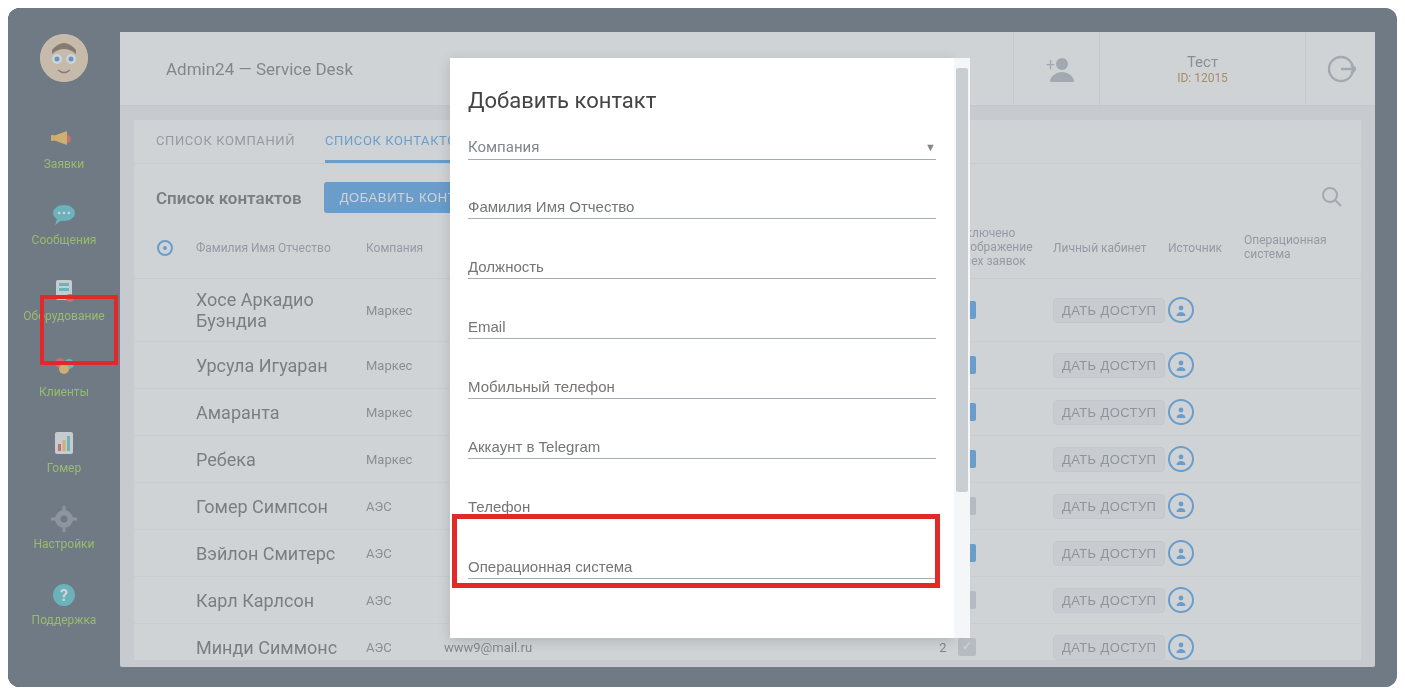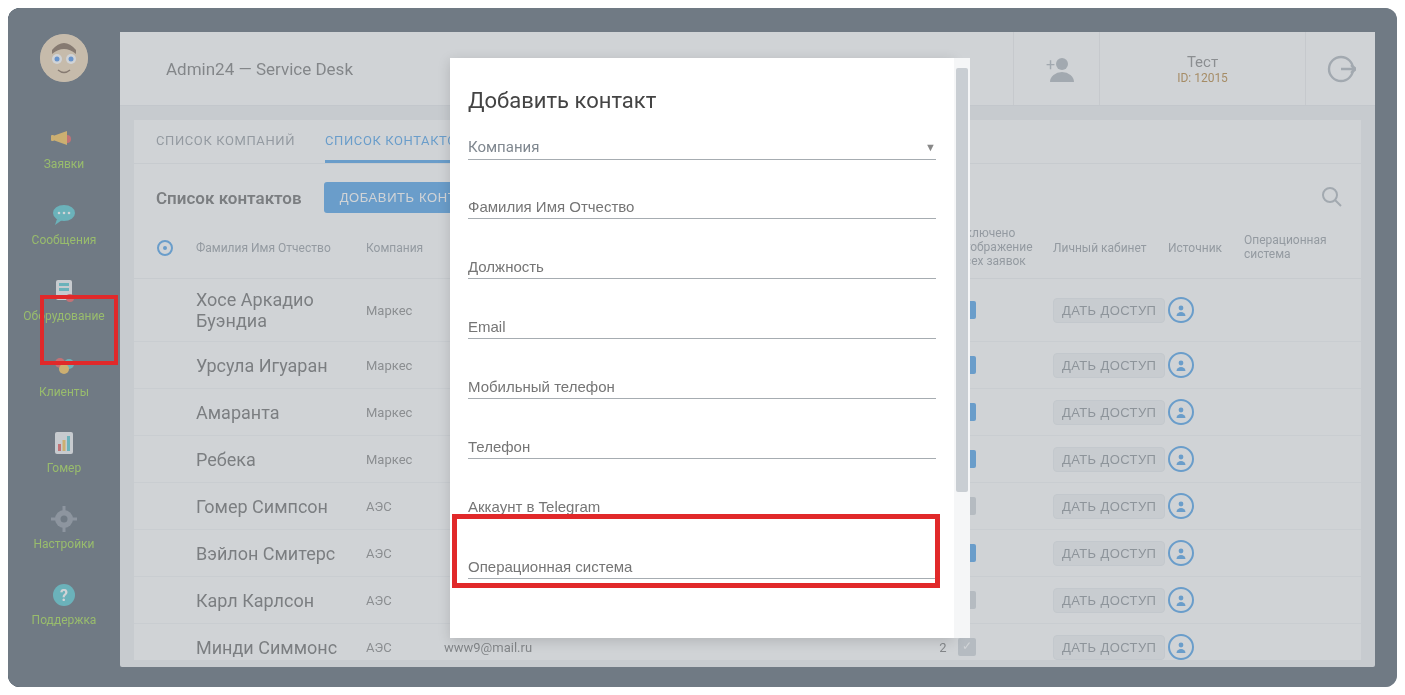--- a/index.html
+++ b/index.html
@@ -366,22 +366,22 @@
       <div class="field">
         <div class="select">
           <span class="label">Компания</span>
           <span class="caret">▼</span>
         </div>
       </div>
       <div class="field"><input type="text" placeholder="Фамилия Имя Отчество" style=""></div>
       <div class="field"><input type="text" placeholder="Должность" style=""></div>
       <div class="field"><input type="text" placeholder="Email" style=""></div>
       <div class="field"><input type="text" placeholder="Мобильный телефон" style=""></div>
+      <div class="field"><input type="text" placeholder="Аккаунт в Telegram" style=""></div>
       <div class="field"><input type="text" placeholder="Телефон" style=""></div>
-      <div class="field"><input type="text" placeholder="Аккаунт в Telegram" style=""></div>
       <div class="field"><input type="text" placeholder="Операционная система" style=""></div>
       <div class="os-highlight"></div>
     </div>
     <div class="modal-scrollbar">
       <div class="thumb"></div>
     </div>
   </div>
 </div>
 
 </body></html>

